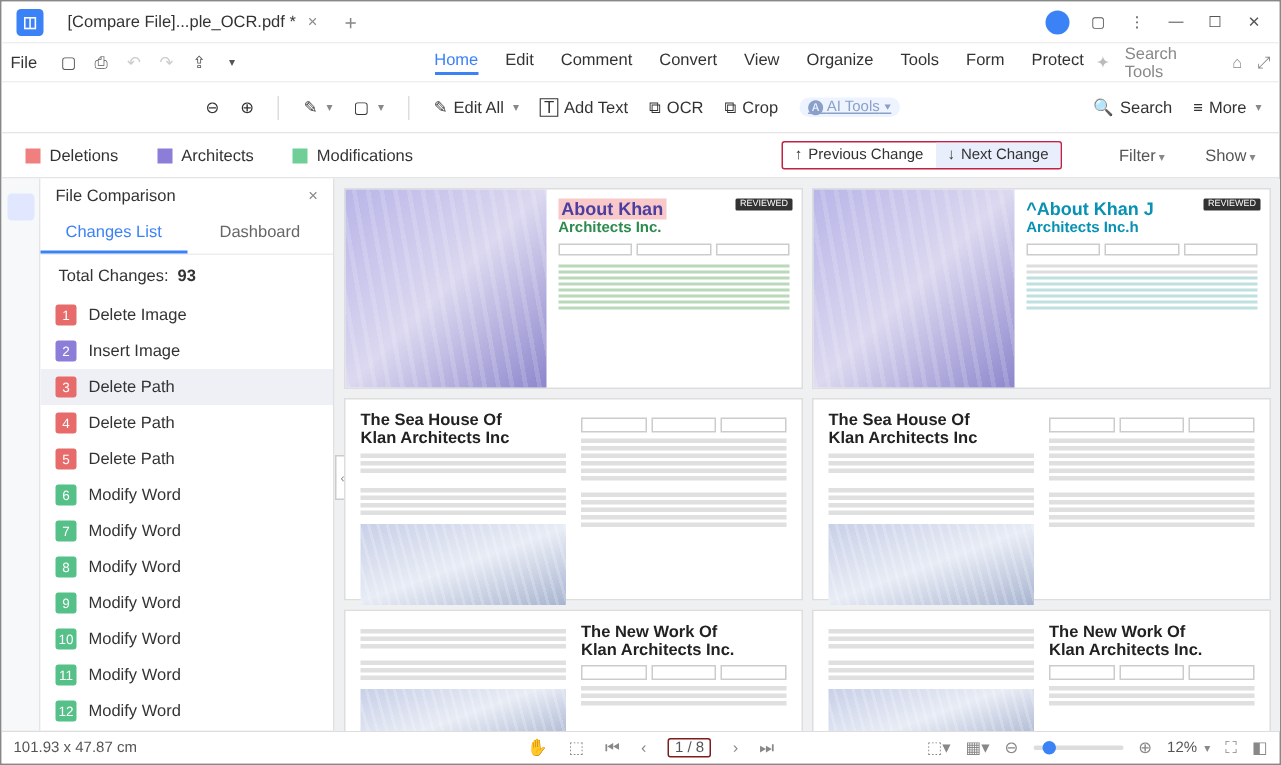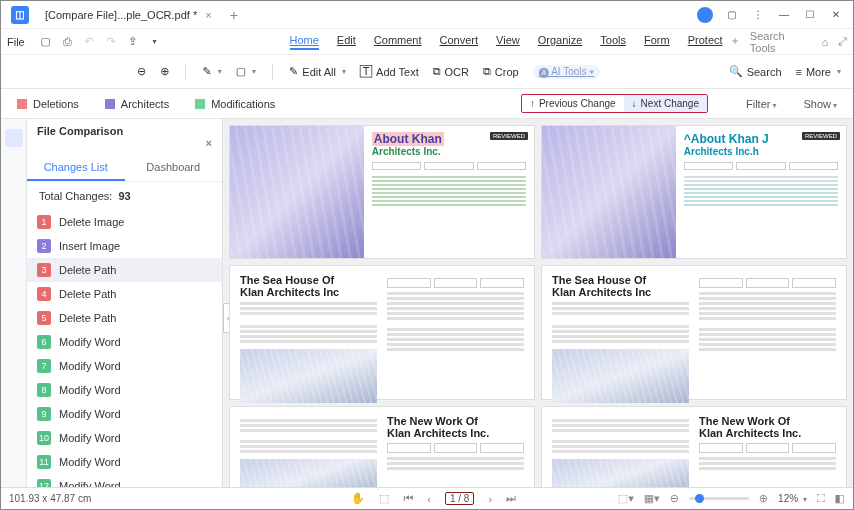--- a/index.html
+++ b/index.html
@@ -10,21 +10,21 @@
   .tab { display: flex; align-items: center; padding: 0 10px; height: 100%; font-size: 11px; color: #333; }
   .tab-close { margin-left: 8px; color: #888; }
   .tab-add { color: #888; padding: 0 8px; font-size: 14px; }
   .titlebar-right { margin-left: auto; display: flex; align-items: center; gap: 12px; padding-right: 6px; }
   .avatar { width: 16px; height: 16px; border-radius: 50%; background: #3b82f6; }
   .win-btn { width: 14px; height: 14px; display:flex; align-items:center; justify-content:center; color:#555; font-size:10px; }
 
   .menubar { height: 26px; background: #fff; display: flex; align-items: center; padding: 0 6px; gap: 8px; font-size: 11px; color: #333; border-bottom: 1px solid #eee;}
   .menubar .file { margin-right: 6px; }
   .menubar .center-tabs { display:flex; gap: 18px; margin-left: 120px; }
-  .menubar .mtab { color:#333;text-decoration:underline; }
+  .menubar .mtab { color:#333; }
   .menubar .mtab.active { color:#3b82f6; border-bottom: 2px solid #3b82f6; padding-bottom:2px; }
   .menubar .right-area { margin-left:auto; color:#888; display:flex; gap:10px; align-items:center;}
   .qicon { width:14px; height:14px; display:flex; align-items:center; justify-content:center; color:#555; }
 
   .toolbar { height: 34px; background: #fff; display:flex; align-items:center; padding: 0 12px; gap: 14px; font-size: 11px; color:#333; border-bottom:1px solid #e5e5e5;}
   .toolbar .grp { display:flex; align-items:center; gap:4px; }
   .toolbar .sep { width:1px; height:16px; background:#ddd; margin:0 2px;}
   .toolbar .ai-tag { background:#eef4ff; color:#8aa0c8; border-radius:10px; padding:1px 6px; font-size:10px;text-decoration:underline;}
   .toolbar .more-area { margin-left:auto; display:flex; gap:14px; align-items:center;}
 
@@ -38,21 +38,21 @@
   .nav-btns .nbtn { padding:3px 8px; display:flex; align-items:center; gap:4px; font-size:10px;}
   .nav-btns .nbtn.next { background:#e8eefb;}
   .filter-show { display:flex; gap:27px; margin-left:12px; font-size:11px; color:#555;}
   .caret { font-size:8px; color:#888; margin-left:2px;}
 
   .main { display:flex; height: calc(510px - 28px - 26px - 34px - 30px - 22px - 2px); background:#eef0f2;}
   .vstrip { width:26px; background:#f7f8fa; border-right:1px solid #e5e5e5; display:flex; flex-direction:column; align-items:center; padding-top:10px; gap:8px;}
   .vstrip-icon { width:18px; height:18px; background:#e0e7ff; border-radius:3px;}
   
   .sidepanel { width:196px; background:#fff; border-right:1px solid #e0e0e0; display:flex; flex-direction:column;}
-  .sidepanel-header { padding:6px 10px; font-size:11px; font-weight:700; color:#333; display:flex; align-items:flex-start;flex-direction:column;}
+  .sidepanel-header { padding:6px 10px; font-size:11px; font-weight:400; color:#333; display:flex; align-items:flex-start;}
   .sidepanel-header .close { margin-left:auto; color:#888; font-size:11px;}
   .side-tabs { display:flex; border-bottom:1px solid #eee;}
   .side-tab { flex:1; text-align:center; padding:6px 0; font-size:11px; color:#666;}
   .side-tab.active { color:#3b82f6; border-bottom:2px solid #3b82f6; font-weight:500;}
   .total-changes { padding:8px 12px; font-size:11px; color:#333;}
   .total-changes .num { font-weight:700; margin-left:6px;}
   .change-list { flex:1; overflow:auto;}
   .change-row { display:flex; align-items:center; padding:5px 10px; font-size:11px; color:#333; gap:8px;}
   .change-row.selected { background:#eef0f5;}
   .cr-num { width:14px; height:14px; border-radius:2px; color:#fff; display:flex; align-items:center; justify-content:center; font-size:9px;}

